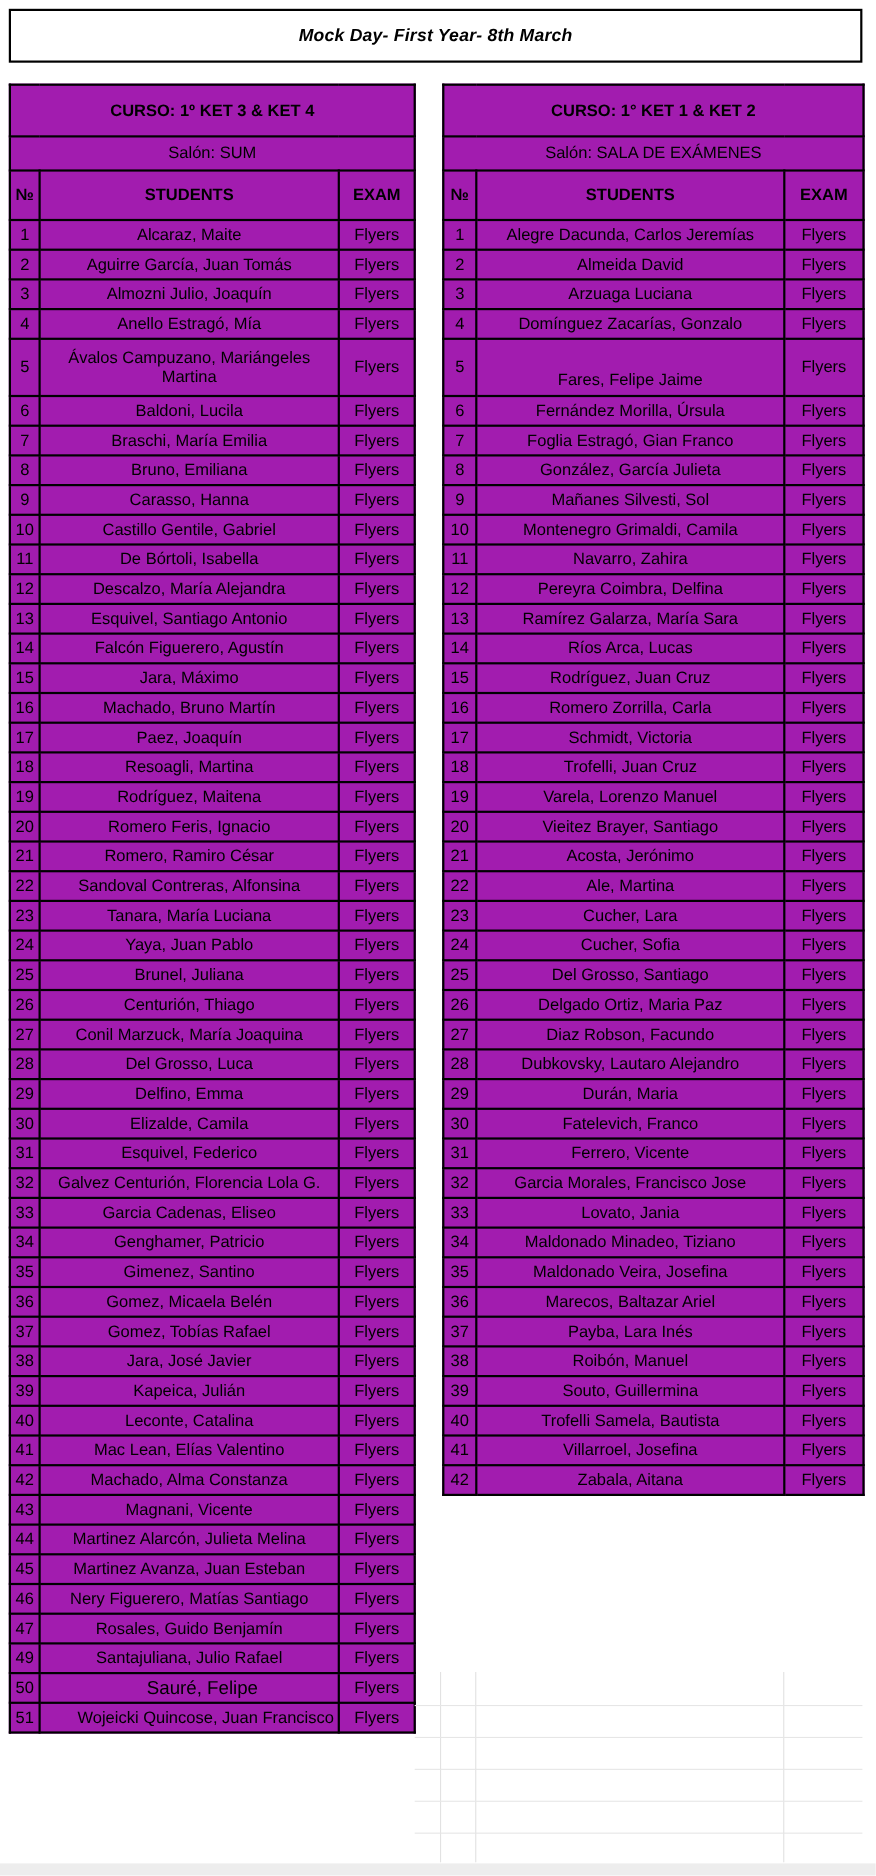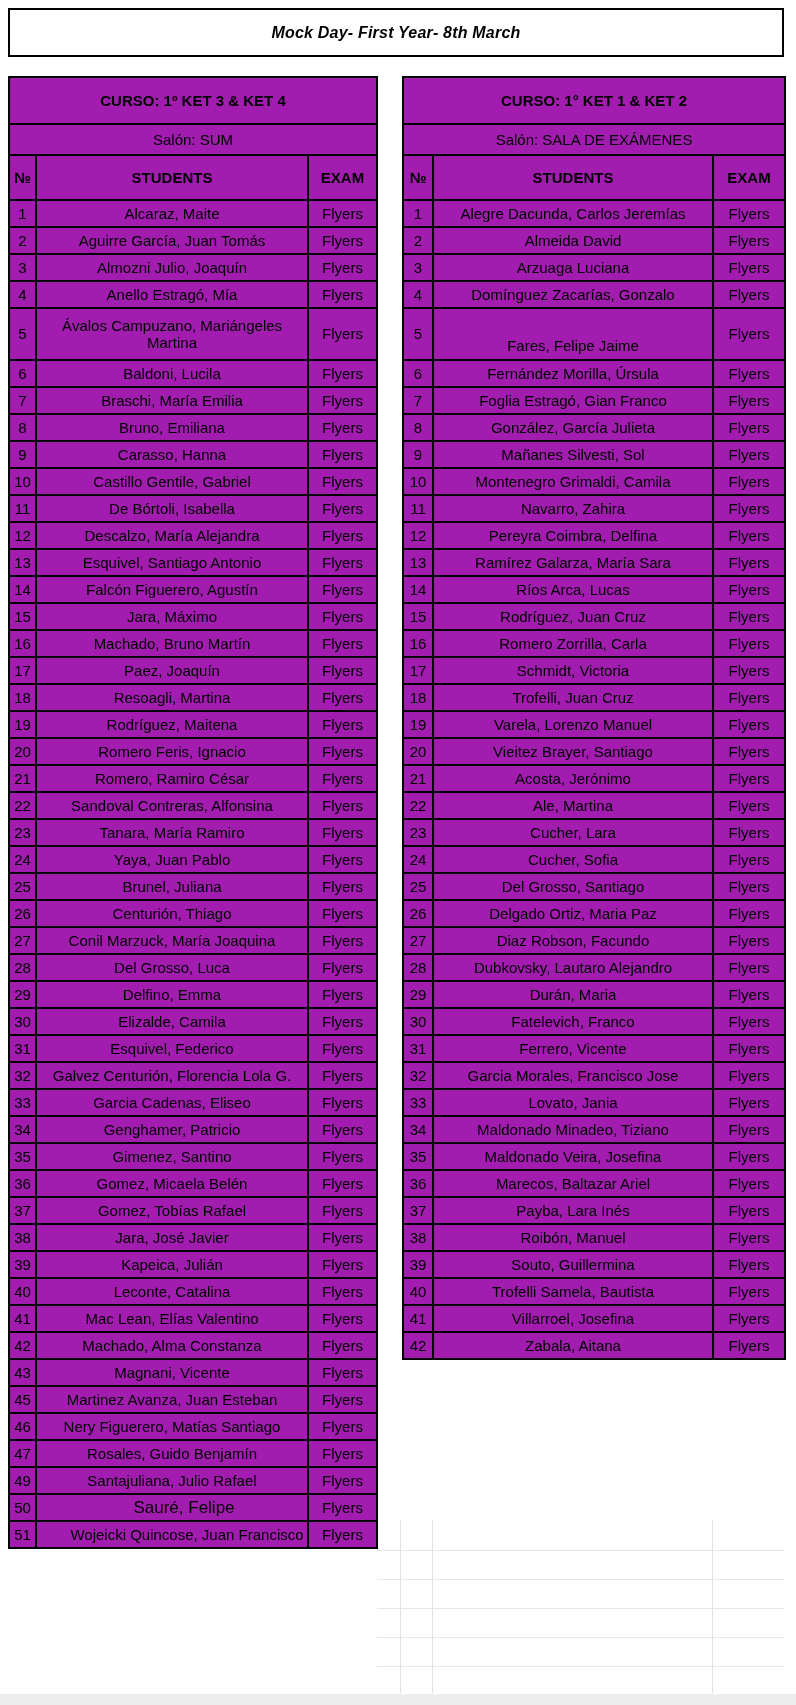--- a/index.html
+++ b/index.html
@@ -193,21 +193,21 @@
         <td class="student-name-cell">Romero, Ramiro César</td>
         <td class="exam-cell">Flyers</td>
       </tr>
       <tr class="data-row">
         <td class="row-number-cell">22</td>
         <td class="student-name-cell">Sandoval Contreras, Alfonsina</td>
         <td class="exam-cell">Flyers</td>
       </tr>
       <tr class="data-row">
         <td class="row-number-cell">23</td>
-        <td class="student-name-cell">Tanara, María Ramiro</td>
+        <td class="student-name-cell">Tanara, María Luciana</td>
         <td class="exam-cell">Flyers</td>
       </tr>
       <tr class="data-row">
         <td class="row-number-cell">24</td>
         <td class="student-name-cell">Yaya, Juan Pablo</td>
         <td class="exam-cell">Flyers</td>
       </tr>
       <tr class="data-row">
         <td class="row-number-cell">25</td>
         <td class="student-name-cell">Brunel, Juliana</td>
@@ -294,20 +294,25 @@
         <td class="exam-cell">Flyers</td>
       </tr>
       <tr class="data-row">
         <td class="row-number-cell">42</td>
         <td class="student-name-cell">Machado, Alma Constanza</td>
         <td class="exam-cell">Flyers</td>
       </tr>
       <tr class="data-row">
         <td class="row-number-cell">43</td>
         <td class="student-name-cell">Magnani, Vicente</td>
+        <td class="exam-cell">Flyers</td>
+      </tr>
+      <tr class="data-row">
+        <td class="row-number-cell">44</td>
+        <td class="student-name-cell">Martinez Alarcón, Julieta Melina</td>
         <td class="exam-cell">Flyers</td>
       </tr>
       <tr class="data-row">
         <td class="row-number-cell">45</td>
         <td class="student-name-cell">Martinez Avanza, Juan Esteban</td>
         <td class="exam-cell">Flyers</td>
       </tr>
       <tr class="data-row">
         <td class="row-number-cell">46</td>
         <td class="student-name-cell">Nery Figuerero, Matías Santiago</td>

